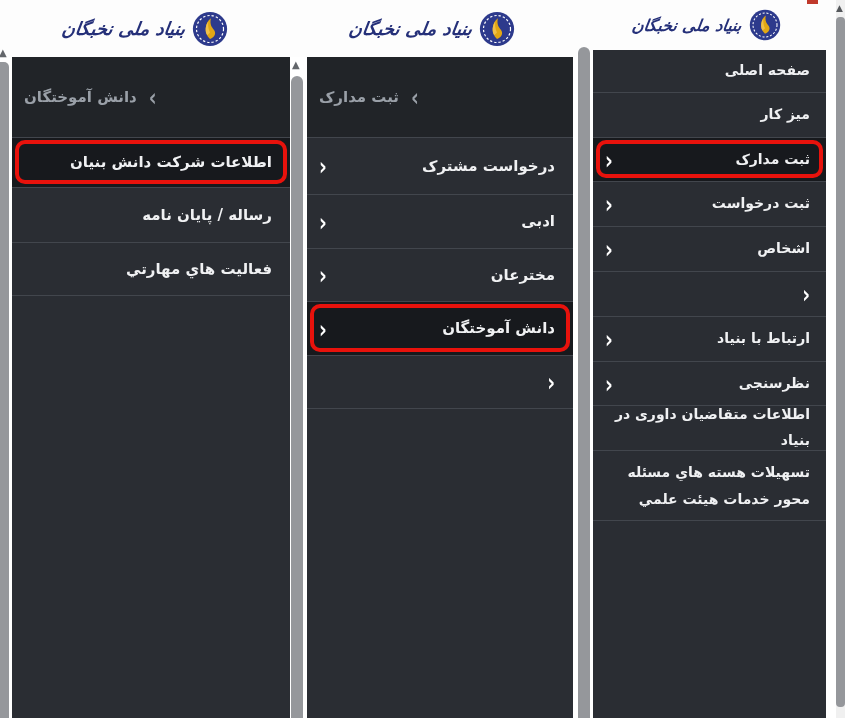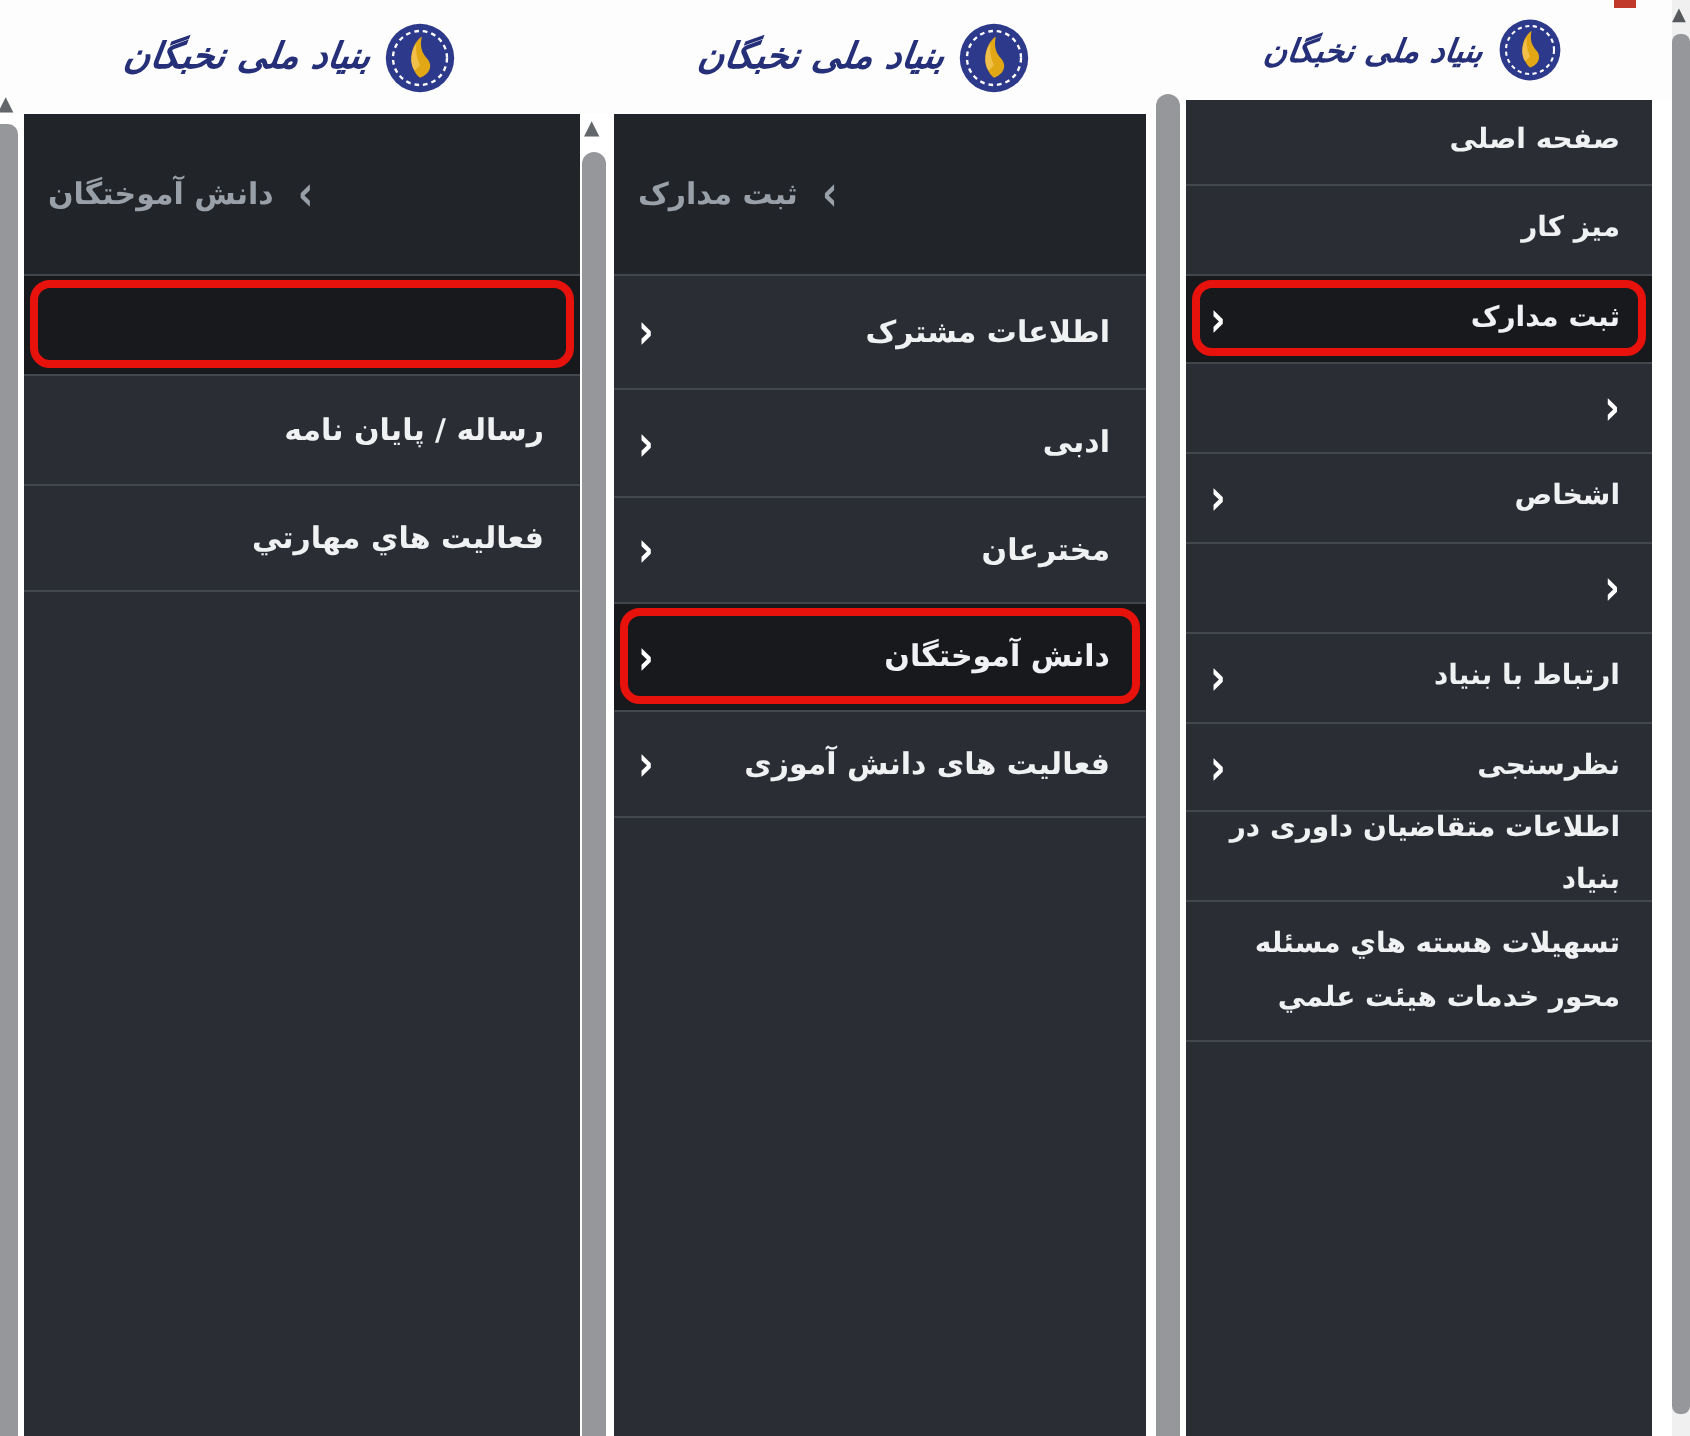--- a/index.html
+++ b/index.html
@@ -73,73 +73,74 @@
       <span class="brand-text" style="font-size:16px;">بنیاد ملی نخبگان</span>
     </div>
   </div>
 
   <div class="panel" style="left:12px; top:57px; width:278px; height:661px;">
     <div class="row hdr-row" style="height:80px;">
       <span class="lbl">دانش آموختگان</span>
       <span class="chev-r">›</span>
     </div>
     <div class="row sel" style="height:50px;">
+      <span class="lbl">اطلاعات شرکت دانش بنیان</span>
       <span class="redbox"></span>
     </div>
     <div class="row" style="height:55px;">
       <span class="lbl">رساله / پایان نامه</span>
     </div>
     <div class="row" style="height:53px;">
       <span class="lbl">فعالیت هاي مهارتي</span>
     </div>
     <div class="filler"></div>
   </div>
 
   <div class="panel" style="left:307px; top:57px; width:266px; height:661px;">
     <div class="row hdr-row" style="height:80px;">
       <span class="lbl">ثبت مدارک</span>
       <span class="chev-r">›</span>
     </div>
     <div class="row" style="height:57px;">
-      <span class="lbl">اطلاعات مشترک</span>
+      <span class="lbl">درخواست مشترک</span>
       <span class="chev-l">‹</span>
     </div>
     <div class="row" style="height:54px;">
       <span class="lbl">ادبی</span>
       <span class="chev-l">‹</span>
     </div>
     <div class="row" style="height:53px;">
       <span class="lbl">مخترعان</span>
       <span class="chev-l">‹</span>
     </div>
     <div class="row sel" style="height:54px;">
       <span class="lbl">دانش آموختگان</span>
       <span class="chev-l">‹</span>
       <span class="redbox"></span>
     </div>
     <div class="row" style="height:53px;">
-      <span class="lbl">فعالیت های دانش آموزی</span>
       <span class="chev-l">‹</span>
     </div>
     <div class="filler"></div>
   </div>
 
   <div class="panel rp" style="left:593px; top:50px; width:233px; height:668px;">
     <div class="row" style="height:42px;">
       <span class="lbl">صفحه اصلی</span>
     </div>
     <div class="row" style="height:45px;">
       <span class="lbl">میز کار</span>
     </div>
     <div class="row sel" style="height:44px;">
       <span class="lbl">ثبت مدارک</span>
       <span class="chev-l">‹</span>
       <span class="redbox"></span>
     </div>
     <div class="row" style="height:45px;">
+      <span class="lbl">ثبت درخواست</span>
       <span class="chev-l">‹</span>
     </div>
     <div class="row" style="height:45px;">
       <span class="lbl">اشخاص</span>
       <span class="chev-l">‹</span>
     </div>
     <div class="row" style="height:45px;">
       <span class="chev-l">‹</span>
     </div>
     <div class="row" style="height:45px;">

